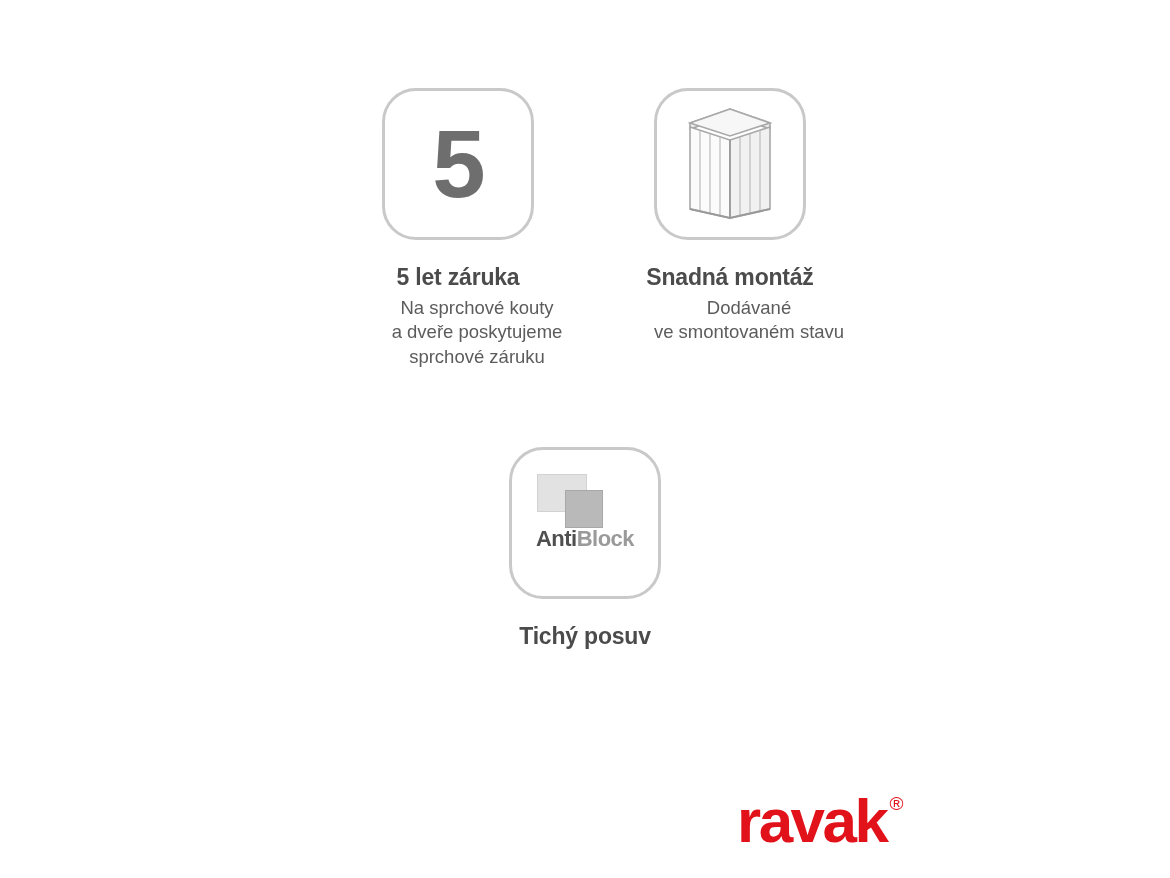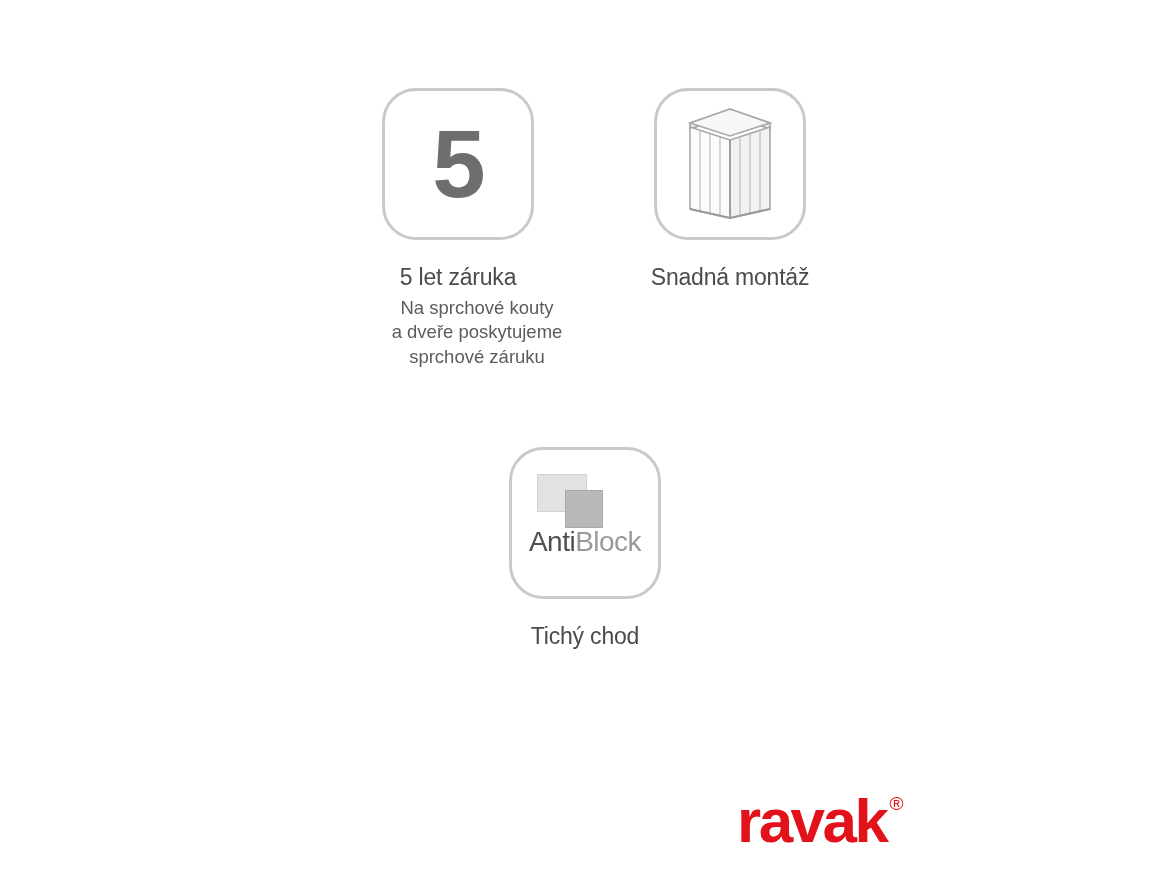--- a/index.html
+++ b/index.html
@@ -34,21 +34,21 @@
     border-radius: 34px;
     box-sizing: border-box;
     display: flex;
     align-items: center;
     justify-content: center;
     background: #ffffff;
   }
   .feature-title {
     margin-top: 24px;
     font-size: 23px;
-    font-weight: normal;
+    font-weight: bold;
     color: #4b4b4b;
     letter-spacing: -0.2px;
     text-align: center;
     line-height: 1.15;
   }
   .feature-desc {
     margin-top: 6px;
     font-size: 18.5px;
     color: #5c5c5c;
     text-align: center;
@@ -103,22 +103,22 @@
     height: 36px;
     background: #b9b9b9;
     border: 1px solid #a8a8a8;
   }
   .ab-text {
     position: absolute;
     left: 0;
     top: 58px;
     width: 132px;
     text-align: center;
-    font-size: 28px;
-    font-weight: normal;
+    font-size: 22px;
+    font-weight: bold;
     letter-spacing: -0.5px;
   }
   .ab-anti { color: #4f4f4f; }
   .ab-block { color: #9a9a9a; }
 
   
   #brand-logo {
     position: absolute;
     left: 737px;
     top: 790px;
@@ -178,31 +178,35 @@
           <line x1="68" y1="29" x2="68" y2="108.5" stroke="#bdbdbd" stroke-width="1.2"></line>
           <line x1="78" y1="25.5" x2="78" y2="106" stroke="#bdbdbd" stroke-width="1.2"></line>
 
           <line x1="48" y1="35" x2="48" y2="113" stroke="#9a9a9a" stroke-width="1.6"></line>
 
           <polyline points="8,104 48,113 88,104" fill="none" stroke="#9a9a9a" stroke-width="2"></polyline>
         </svg>
       </span>
     </div>
     <div class="feature-title">Snadná montáž</div>
+    <div class="feature-desc">
+      <div>Dodávané</div>
+      <div>ve smontovaném stavu</div>
+    </div>
   </div>
 
   <div class="feature" id="feature-silent">
     <div class="icon-box">
       <span class="antiblock">
         <span class="ab-sq-back"></span>
         <span class="ab-sq-front"></span>
         <span class="ab-text"><span class="ab-anti">Anti</span><span class="ab-block">Block</span></span>
       </span>
     </div>
-    <div class="feature-title">Tichý chod</div>
+    <div class="feature-title">Tichý posuv</div>
   </div>
 
   <div id="brand-logo">
     <span class="brand-word">ravak</span>
     <span class="brand-reg">®</span>
   </div>
 
 </div>
 
 </body></html>

